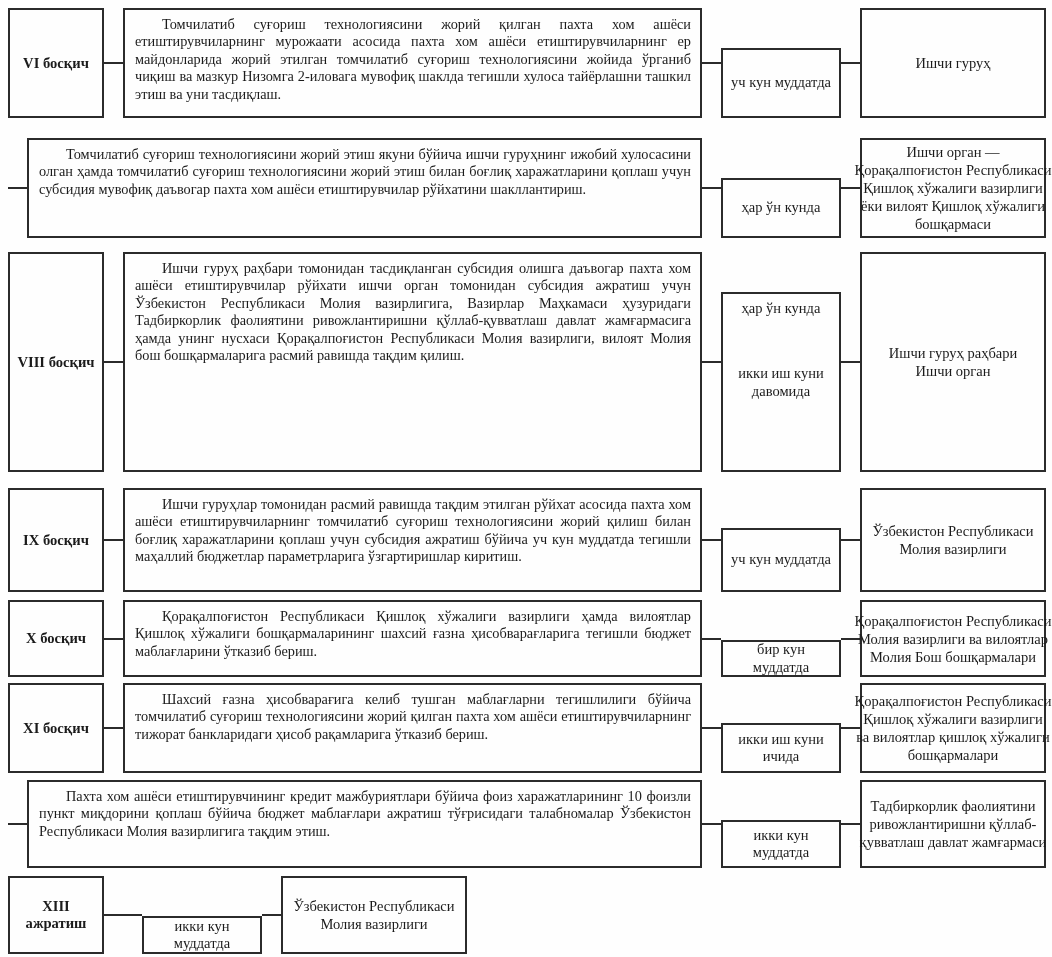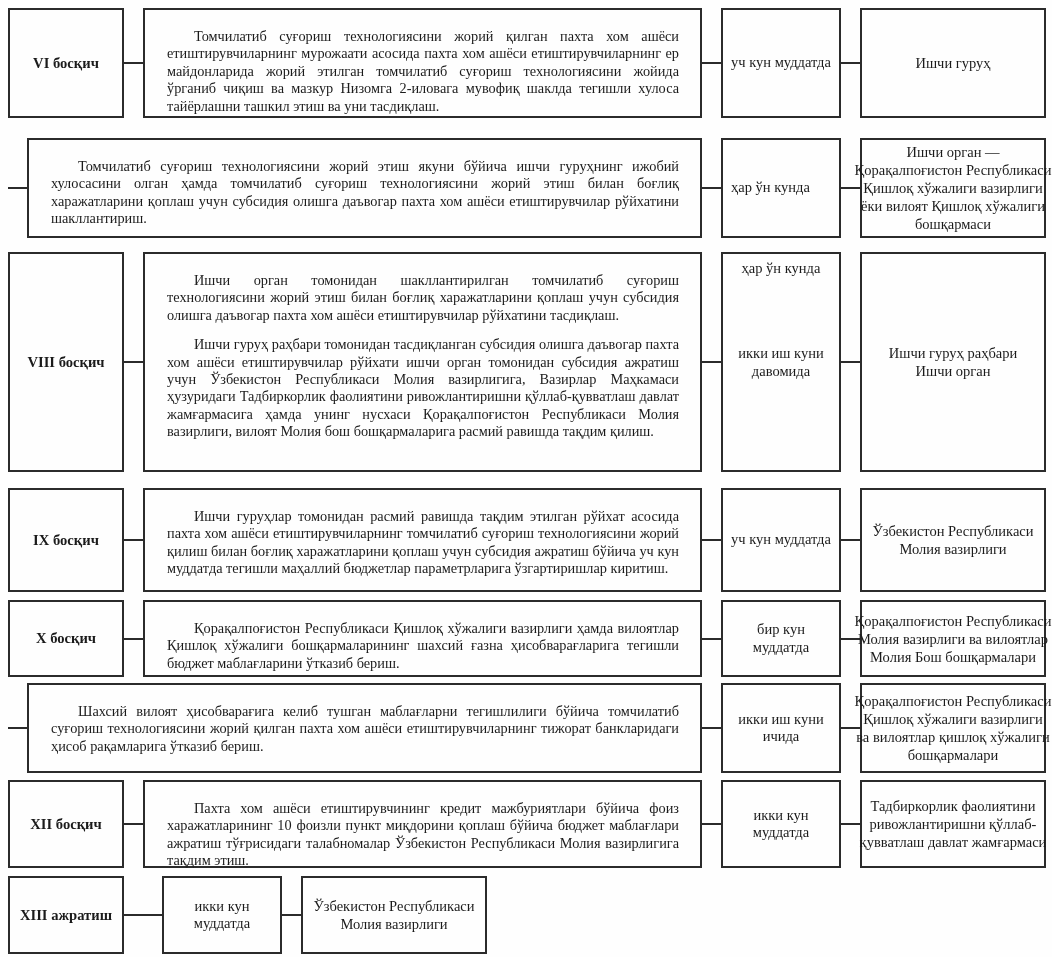--- a/index.html
+++ b/index.html
@@ -26,35 +26,36 @@
     border:2px solid #2b2b2b;
     box-sizing:border-box;
     background:#fefefe;
   }
   .link{
     flex:none;width:19px;height:0;
     border-top:2px solid #2b2b2b;
     align-self:center;
   }
   .stage{
-    flex:none;width:116px;
+    flex:none;width:96px;
     display:flex;align-items:center;justify-content:center;
     font-size:14.6px;font-weight:bold;text-align:center;
   }
   .desc{
     flex:1;
     padding:6px 9px 3px 10px;
     font-size:14.3px;line-height:17.4px;
   }
-  .desc p{margin:12px;text-indent:27px;text-align:justify;}
+  .desc p{margin:0;text-indent:27px;text-align:justify;}
   .time{
     flex:none;width:120px;
-    display:flex;align-items:center;
+    display:flex;align-items:center;justify-content:center;
     text-align:center;font-size:14.5px;line-height:17.5px;
     padding:0 8px;
+    margin-top:40px;
   }
   .time.two{display:block;position:relative;padding:6px 8px 0 8px;}
   .time.two .t-top{text-align:center;}
   .time.two .t-mid{
     position:absolute;top:50%;left:4px;right:4px;
     transform:translateY(-50%);text-align:center;
   }
   .resp{
     flex:none;width:186px;
     display:flex;flex-direction:column;align-items:center;justify-content:center;
@@ -82,21 +83,21 @@
     </div>
     <div class="link"></div>
     <div class="cell resp">
       <div>Ишчи гуруҳ</div>
     </div>
   </section>
 
   <section class="row r1">
     <div class="link"></div>
     <div class="cell desc">
-      <p>Томчилатиб суғориш технологиясини жорий этиш якуни бўйича ишчи гуруҳнинг ижобий хулосасини олган ҳамда томчилатиб суғориш технологиясини жорий этиш билан боғлиқ харажатларини қоплаш учун субсидия олишга даъвогар пахта хом ашёси етиштирувчилар рўйхатини шакллантириш.</p>
+      <p>Томчилатиб суғориш технологиясини жорий этиш якуни бўйича ишчи гуруҳнинг ижобий хулосасини олган ҳамда томчилатиб суғориш технологиясини жорий этиш билан боғлиқ харажатларини қоплаш учун субсидия мувофиқ даъвогар пахта хом ашёси етиштирувчилар рўйхатини шакллантириш.</p>
     </div>
     <div class="link"></div>
     <div class="cell time">
       <div>ҳар ўн кунда</div>
     </div>
     <div class="link"></div>
     <div class="cell resp">
       <div>Ишчи орган —</div>
       <div>Қорақалпоғистон Республикаси</div>
       <div>Қишлоқ хўжалиги вазирлиги</div>
@@ -104,21 +105,20 @@
       <div>бошқармаси</div>
     </div>
   </section>
 
   <section class="row r2">
     <div class="cell stage">
       <span>VIII босқич</span>
     </div>
     <div class="link"></div>
     <div class="cell desc">
-      <p>Ишчи орган томонидан шакллантирилган томчилатиб суғориш технологиясини жорий этиш билан боғлиқ харажатларини қоплаш учун субсидия олишга даъвогар пахта хом ашёси етиштирувчилар рўйхатини тасдиқлаш.</p>
       <p>Ишчи гуруҳ раҳбари томонидан тасдиқланган субсидия олишга даъвогар пахта хом ашёси етиштирувчилар рўйхати ишчи орган томонидан субсидия ажратиш учун Ўзбекистон Республикаси Молия вазирлигига, Вазирлар Маҳкамаси ҳузуридаги Тадбиркорлик фаолиятини ривожлантиришни қўллаб-қувватлаш давлат жамғармасига ҳамда унинг нусхаси Қорақалпоғистон Республикаси Молия вазирлиги, вилоят Молия бош бошқармаларига расмий равишда тақдим қилиш.</p>
     </div>
     <div class="link"></div>
     <div class="cell time two">
       <div class="t-top">ҳар ўн кунда</div>
       <div class="t-mid">икки иш куни давомида</div>
     </div>
     <div class="link"></div>
     <div class="cell resp">
       <div>Ишчи гуруҳ раҳбари</div>
@@ -159,41 +159,41 @@
     </div>
     <div class="link"></div>
     <div class="cell resp">
       <div>Қорақалпоғистон Республикаси</div>
       <div>Молия вазирлиги ва вилоятлар</div>
       <div>Молия Бош бошқармалари</div>
     </div>
   </section>
 
   <section class="row r5">
-    <div class="link"></div>
-    <div class="cell desc">
-      <p>Шахсий вилоят ҳисобварағига келиб тушган маблағларни тегишлилиги бўйича томчилатиб суғориш технологиясини жорий қилган пахта хом ашёси етиштирувчиларнинг тижорат банкларидаги ҳисоб рақамларига ўтказиб бериш.</p>
+    <div class="cell stage">
+      <span>XI босқич</span>
+    </div>
+    <div class="link"></div>
+    <div class="cell desc">
+      <p>Шахсий ғазна ҳисобварағига келиб тушган маблағларни тегишлилиги бўйича томчилатиб суғориш технологиясини жорий қилган пахта хом ашёси етиштирувчиларнинг тижорат банкларидаги ҳисоб рақамларига ўтказиб бериш.</p>
     </div>
     <div class="link"></div>
     <div class="cell time">
       <div>икки иш куни ичида</div>
     </div>
     <div class="link"></div>
     <div class="cell resp">
       <div>Қорақалпоғистон Республикаси</div>
       <div>Қишлоқ хўжалиги вазирлиги</div>
       <div>ва вилоятлар қишлоқ хўжалиги</div>
       <div>бошқармалари</div>
     </div>
   </section>
 
   <section class="row r6">
-    <div class="cell stage">
-      <span>XII босқич</span>
-    </div>
     <div class="link"></div>
     <div class="cell desc">
       <p>Пахта хом ашёси етиштирувчининг кредит мажбуриятлари бўйича фоиз харажатларининг 10 фоизли пункт миқдорини қоплаш бўйича бюджет маблағлари ажратиш тўғрисидаги талабномалар Ўзбекистон Республикаси Молия вазирлигига тақдим этиш.</p>
     </div>
     <div class="link"></div>
     <div class="cell time">
       <div>икки кун муддатда</div>
     </div>
     <div class="link"></div>
     <div class="cell resp">

